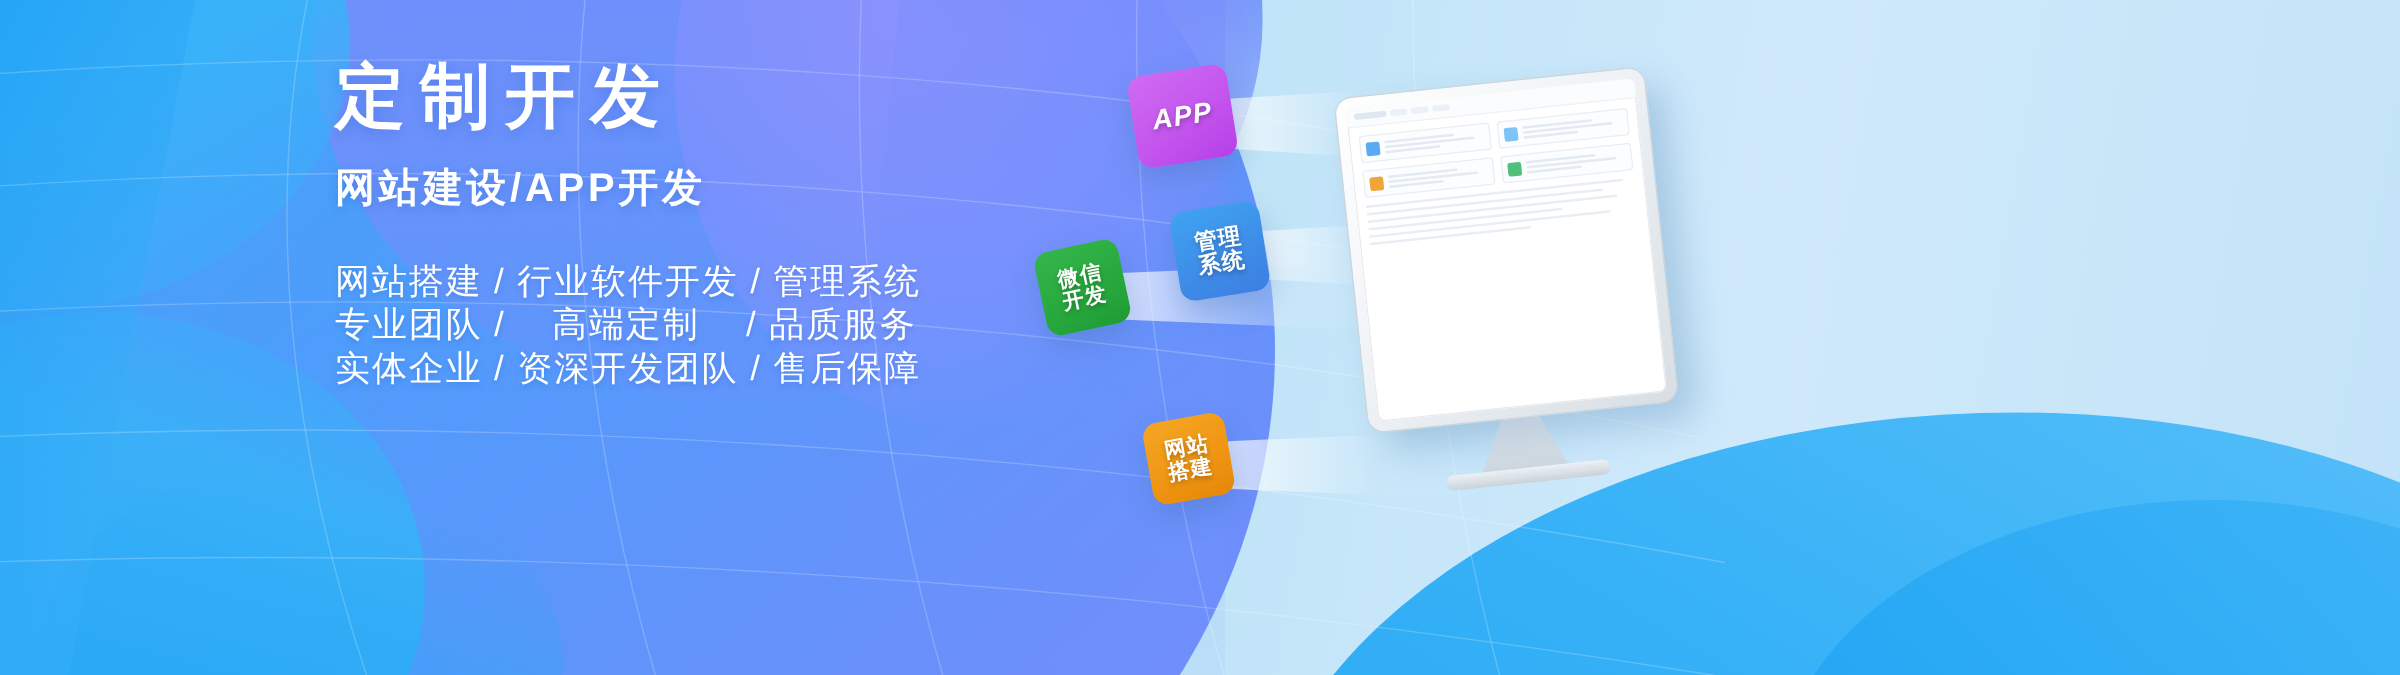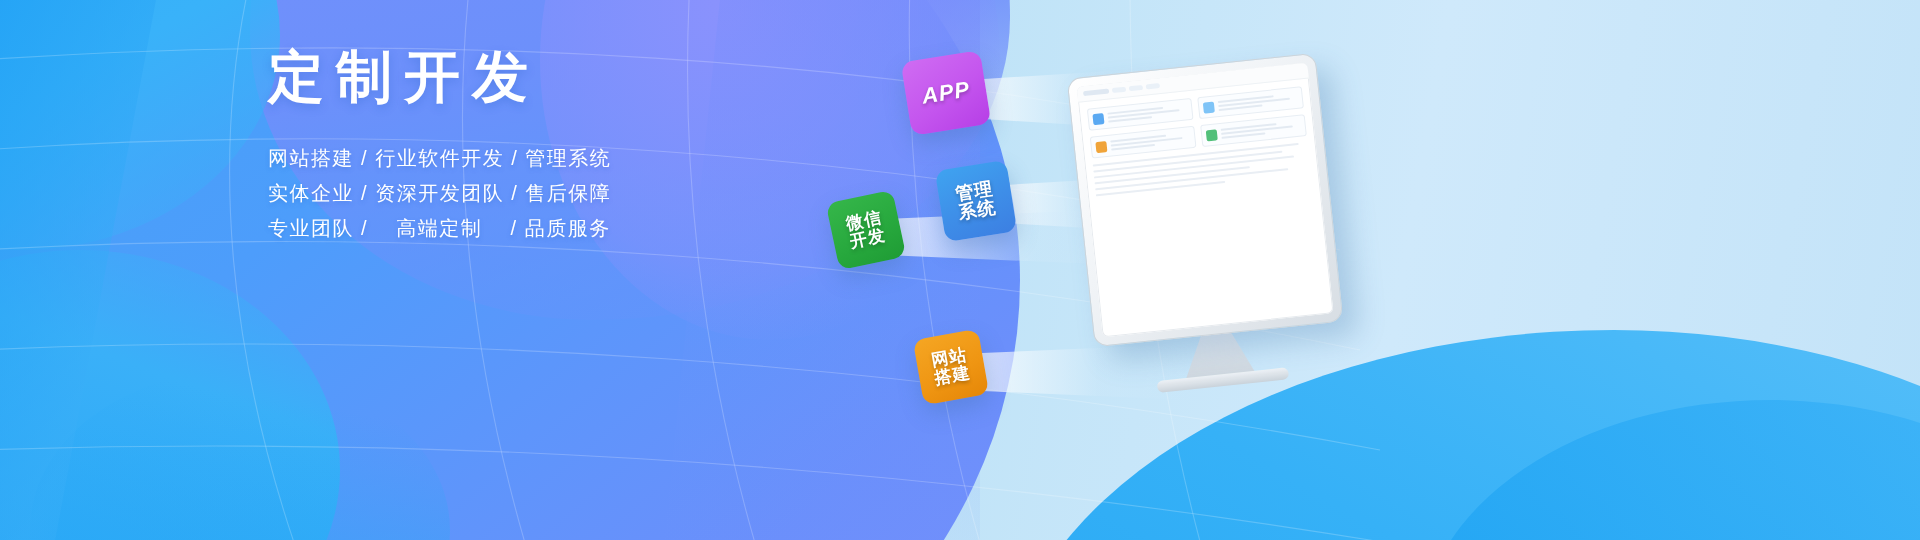--- a/index.html
+++ b/index.html
@@ -83,21 +83,21 @@
     line-height:1.05; text-shadow:0 3px 10px rgba(30,90,190,.28);
     font-family:"Liberation Sans","DejaVu Sans",sans-serif;
   }
   .subheadline {
     margin-top:22px;
     font-size:32px; font-weight:bold; color:#ffffff; letter-spacing:3px;
     text-shadow:0 2px 8px rgba(30,90,190,.30);
   }
   .features { margin-top:34px; }
   .feature-line {
-    font-size:20px; color:#ffffff; letter-spacing:1.5px; line-height:35px;
+    font-size:28px; color:#ffffff; letter-spacing:1.5px; line-height:35px;
     text-shadow:0 2px 4px rgba(40,100,200,.35);
     white-space:pre;
   }
 
   
   .card {
     position:absolute; border-radius:12px; color:#fff; font-weight:bold;
     display:flex; flex-direction:column; align-items:center; justify-content:center;
     text-shadow:0 2px 4px rgba(0,0,0,.28);
     box-shadow:0 10px 22px rgba(60,110,170,.30);
@@ -186,24 +186,25 @@
       <path d="M250,-20 C 210,160 230,360 300,560"></path>
       <path d="M470,-20 C 450,160 470,360 530,560"></path>
       <path d="M690,-20 C 680,160 700,360 760,560"></path>
       <path d="M910,-20 C 905,160 925,360 985,560"></path>
       <path d="M1130,-20 C 1130,160 1150,360 1205,560"></path>
     </g>
   </svg>
 
   <div class="text-block">
     <div class="headline">定制开发</div>
+    <div class="subheadline">网站建设/APP开发</div>
     <div class="features">
       <div class="feature-line">网站搭建 / 行业软件开发 / 管理系统</div>
+      <div class="feature-line">专业团队 /    高端定制    / 品质服务</div>
       <div class="feature-line">实体企业 / 资深开发团队 / 售后保障</div>
-      <div class="feature-line">专业团队 /    高端定制    / 品质服务</div>
     </div>
   </div>
 
   <div class="ray" style="left:980px; top:68px; width:180px; height:62px;
               clip-path:polygon(0 18%,100% 0,100% 100%,0 82%);"></div>
   <div class="ray" style="left:1006px; top:176px; width:150px; height:56px;
               clip-path:polygon(0 16%,100% 0,100% 100%,0 84%);"></div>
   <div class="ray" style="left:896px; top:208px; width:250px; height:58px;
               clip-path:polygon(0 18%,100% 0,100% 100%,0 82%);"></div>
   <div class="ray" style="left:982px; top:344px; width:210px; height:56px;

